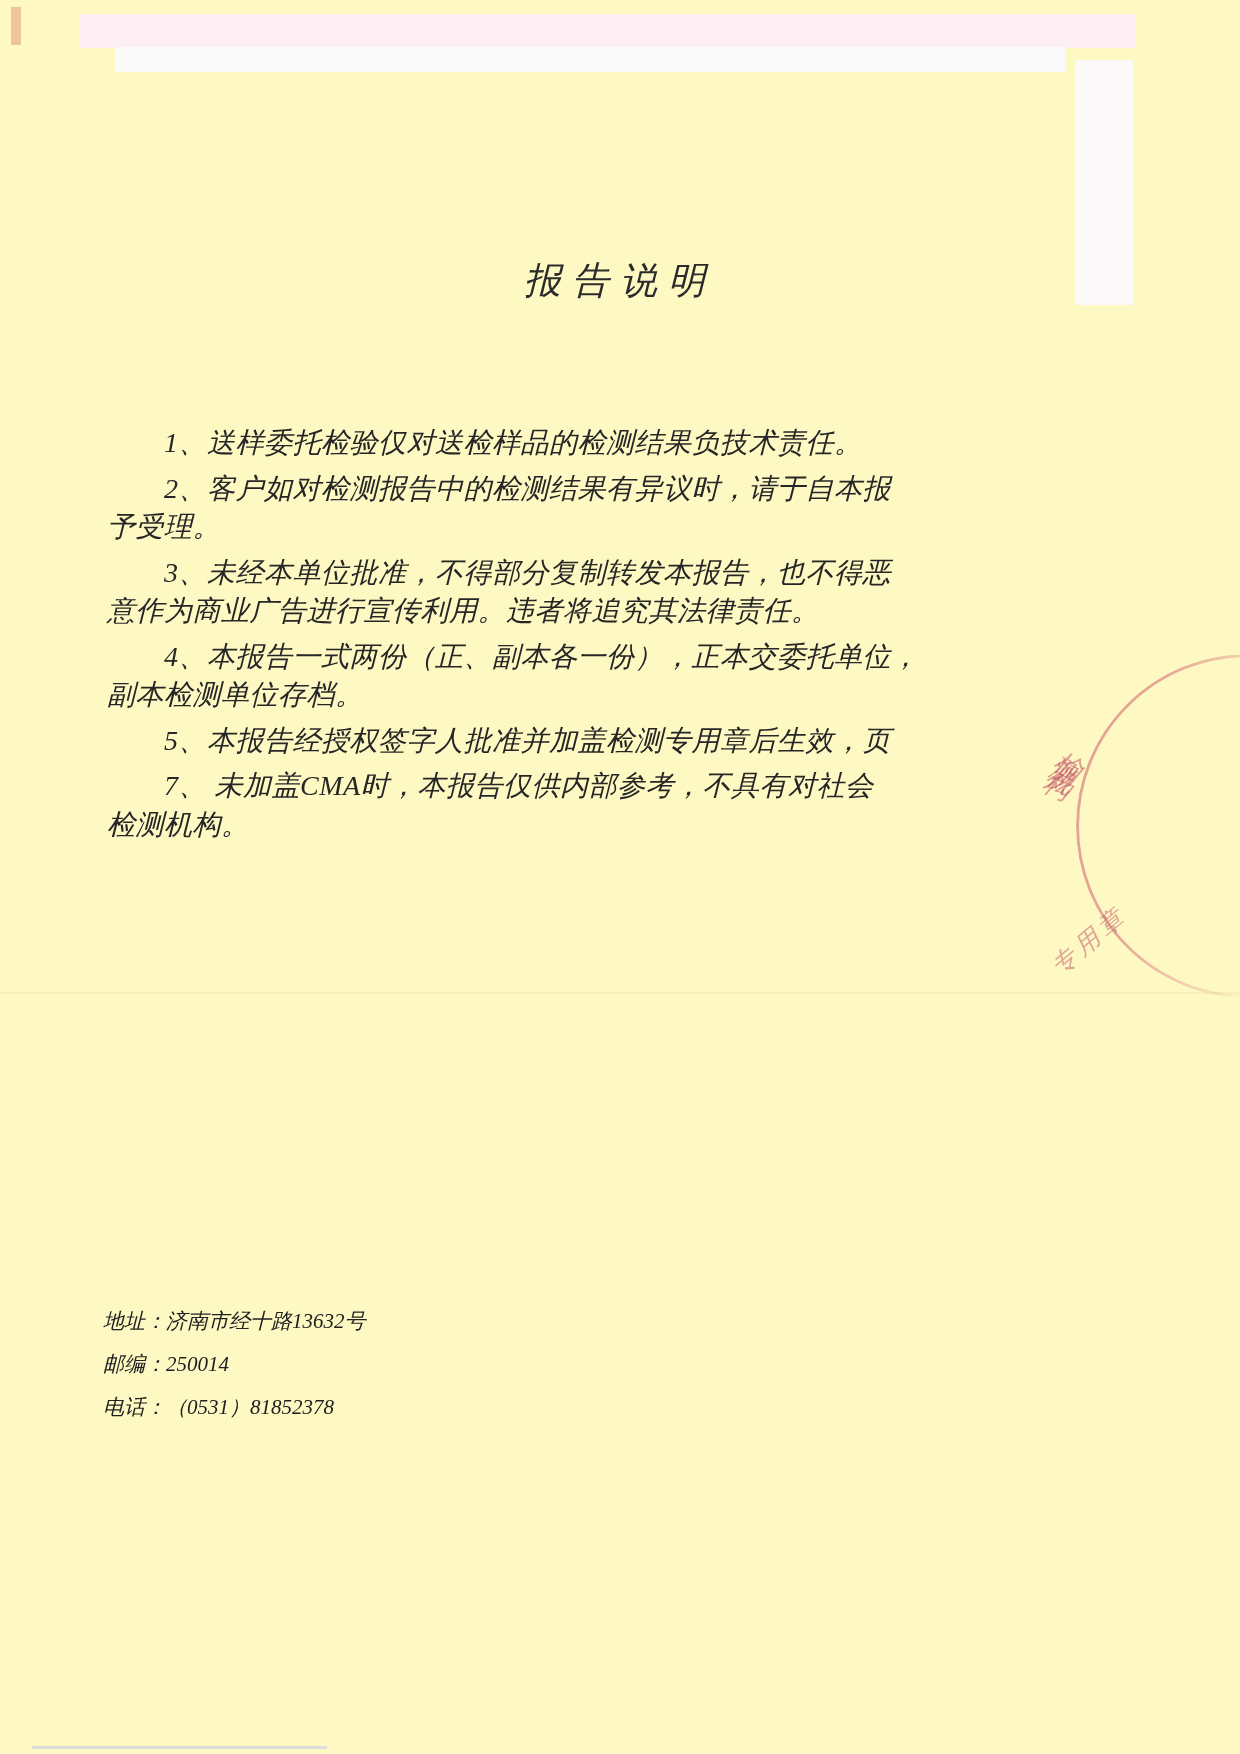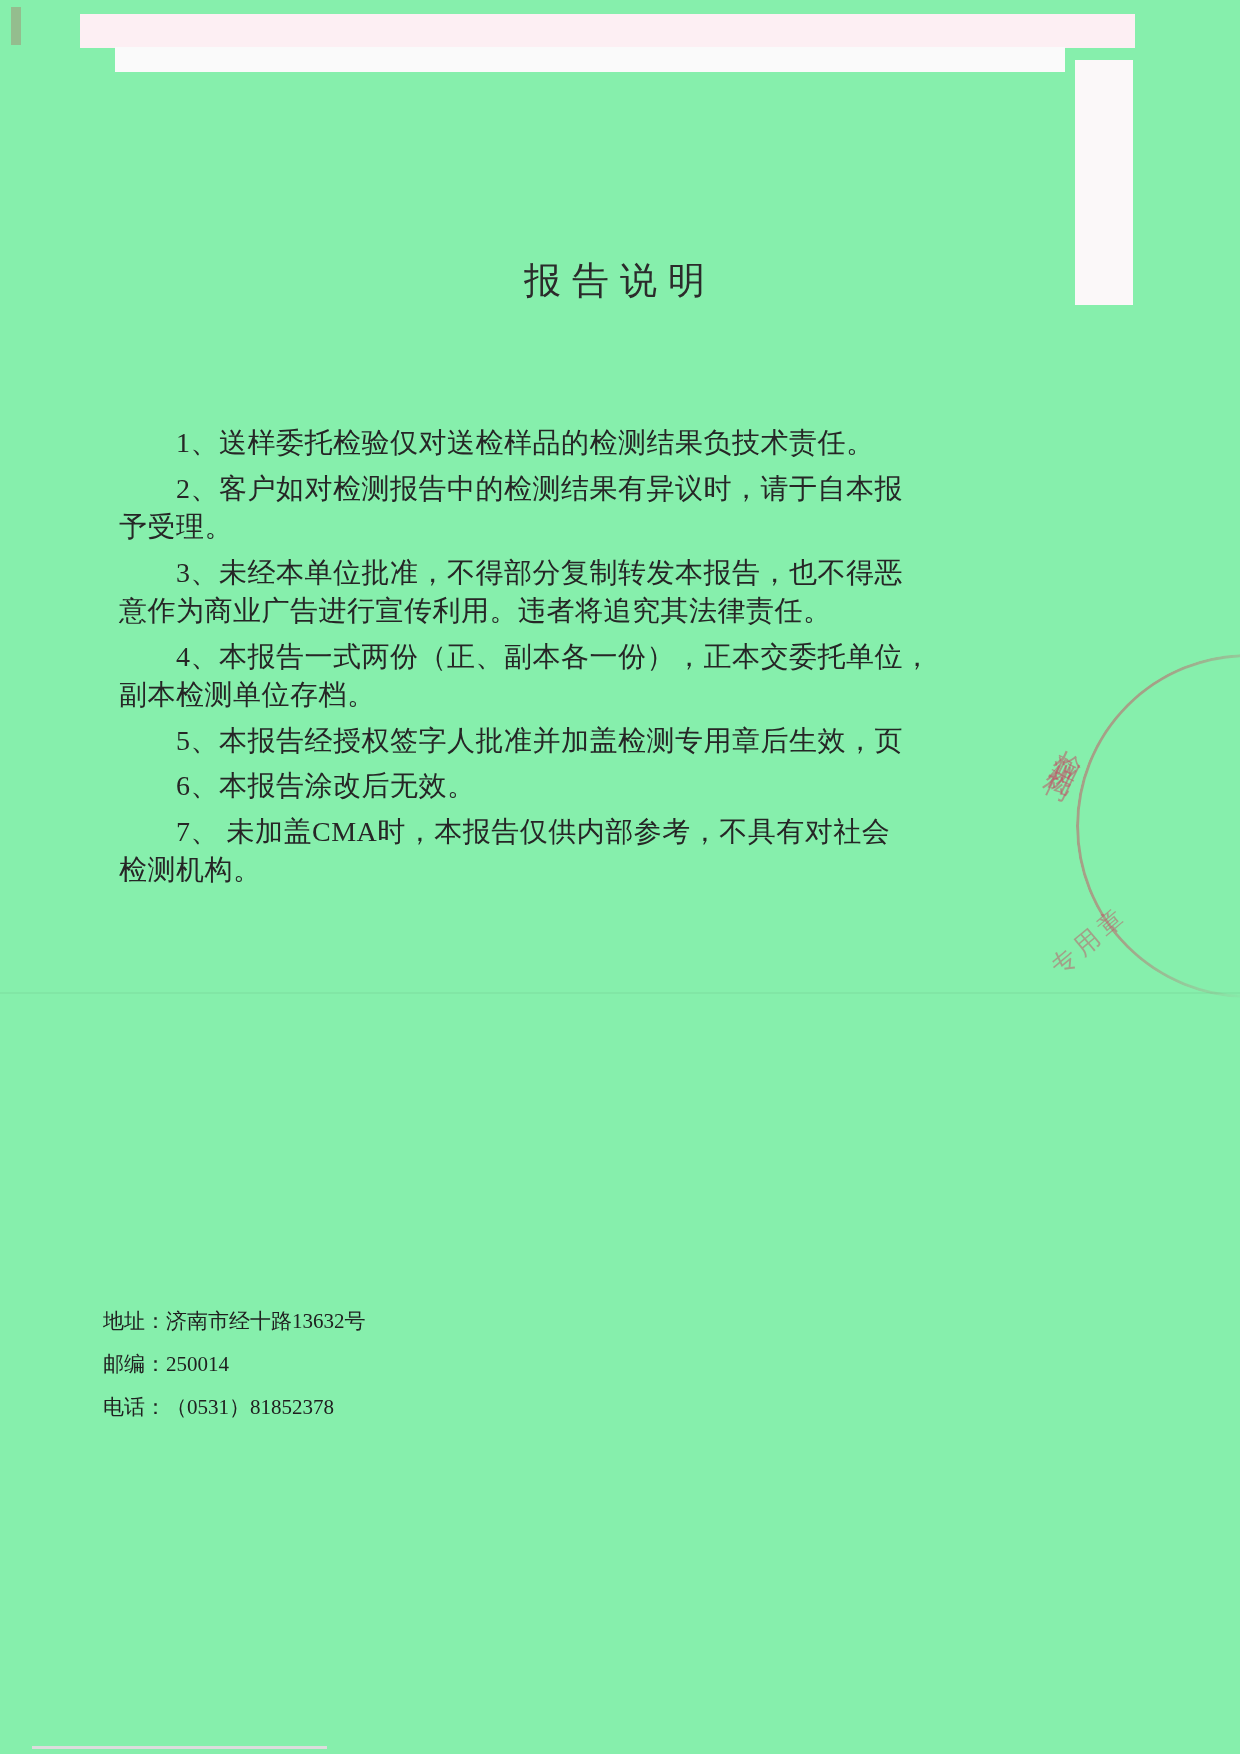--- a/index.html
+++ b/index.html
@@ -1,22 +1,23 @@
 <!DOCTYPE html>
 <html><head>
 <meta charset="utf-8">
 <style>
   html,body { margin:0; padding:0; background:#ffffff; }
   .page {
     position:relative;
     width:1240px; height:1754px;
-    background:#86efac;
+    background:#fef9c3;
     overflow:hidden;
     font-family:"Liberation Serif","DejaVu Serif",serif;
     color:#262626;
+    font-style:italic;
   }
 
   
   .scan-band-pink { position:absolute; left:80px; top:14px; width:1055px; height:34px; background:#fdeff3; }
   .scan-band-gray { position:absolute; left:115px; top:47px; width:950px; height:25px; background:#fafafa; }
   .scan-ghost-col { position:absolute; left:1075px; top:60px; width:58px; height:245px; background:#fbf8f9; }
   .scan-midline   { position:absolute; left:0; top:992px; width:1240px; height:2px; background:rgba(0,0,0,0.035); }
   .scan-bottom    { position:absolute; left:32px; top:1746px; width:295px; height:3px; background:#dcdcdc; }
   .scan-corner    { position:absolute; left:11px; top:7px; width:10px; height:38px; background:rgba(190,40,50,0.25); }
 
@@ -25,21 +26,21 @@
     text-align:center;
     font-size:37px; letter-spacing:11px;
     color:#2b2b2b;
   }
 
   .notes {
     position:absolute; left:103px; top:424px; width:872px;
     font-size:28px; line-height:38.5px;
     letter-spacing:0.5px;
   }
-  .para { margin:0 0 7px 16px; }
+  .para { margin:0 0 7px 4px; }
   .line { white-space:nowrap; }
   .fl { padding-left:57px; }
 
   .footer {
     position:absolute; left:103px; top:1300px;
     font-size:21px; line-height:43px;
     color:#202020;
   }
 
   
@@ -97,23 +98,20 @@
       <div class="line">意作为商业广告进行宣传利用。违者将追究其法律责任。</div>
     </div>
     <div class="para">
       <div class="line fl">4、本报告一式两份（正、副本各一份），正本交委托单位，</div>
       <div class="line">副本检测单位存档。</div>
     </div>
     <div class="para">
       <div class="line fl">5、本报告经授权签字人批准并加盖检测专用章后生效，页</div>
     </div>
     <div class="para">
-      <div class="line fl">6、本报告涂改后无效。</div>
-    </div>
-    <div class="para">
       <div class="line fl">7、 未加盖CMA时，本报告仅供内部参考，不具有对社会</div>
       <div class="line">检测机构。</div>
     </div>
   </div>
 
   <div class="stamp-wrap">
     <div class="stamp-circle"></div>
     <div class="stamp-arc-text">检测机构</div>
     <div class="stamp-bottom-text">专用章</div>
   </div>

